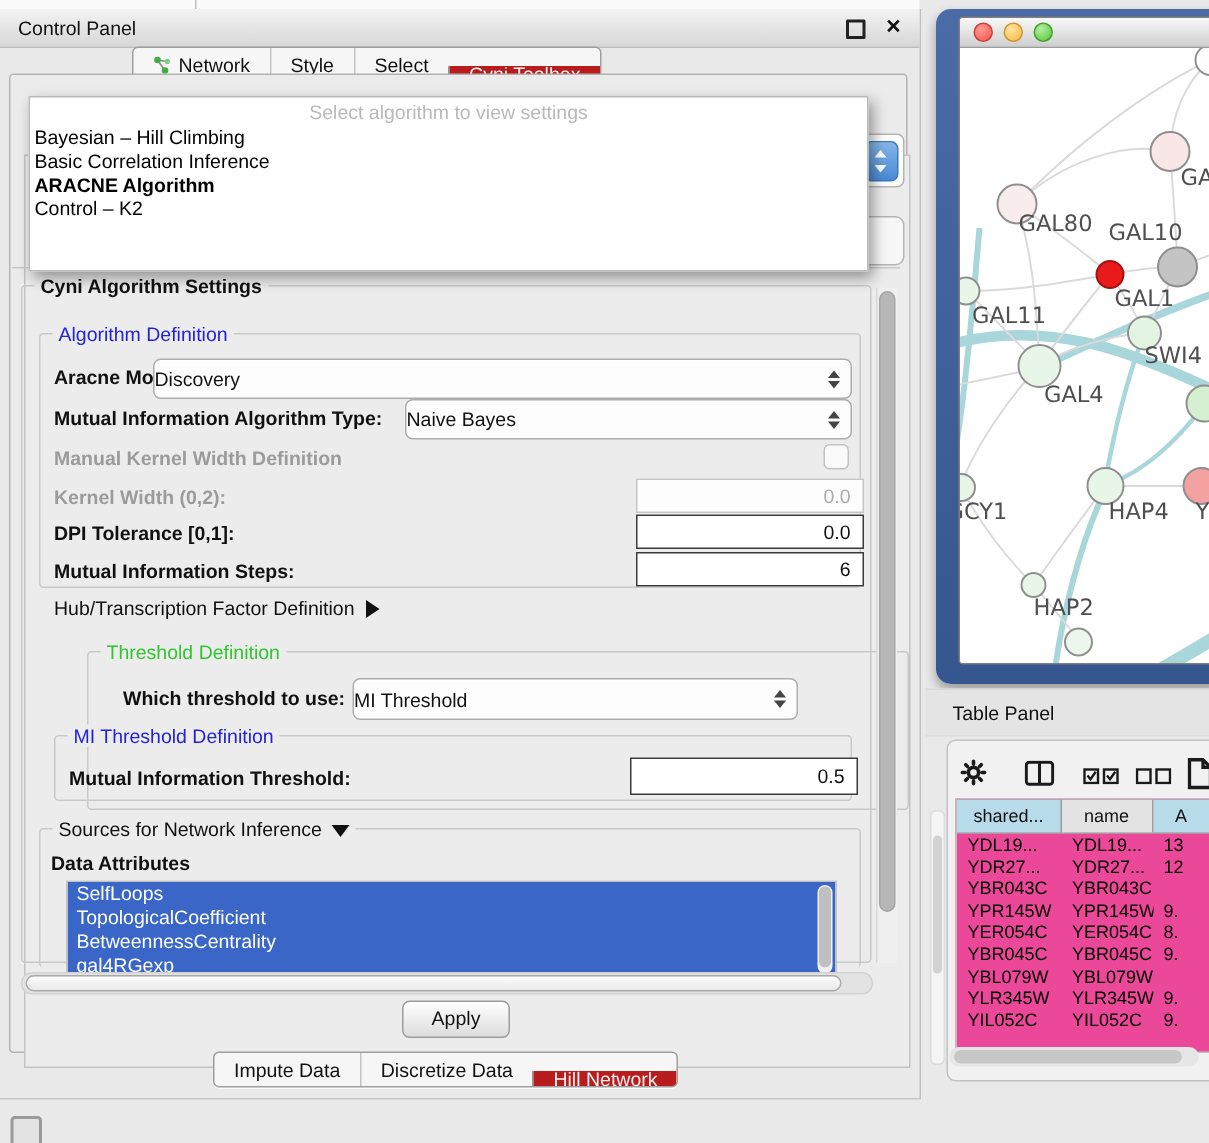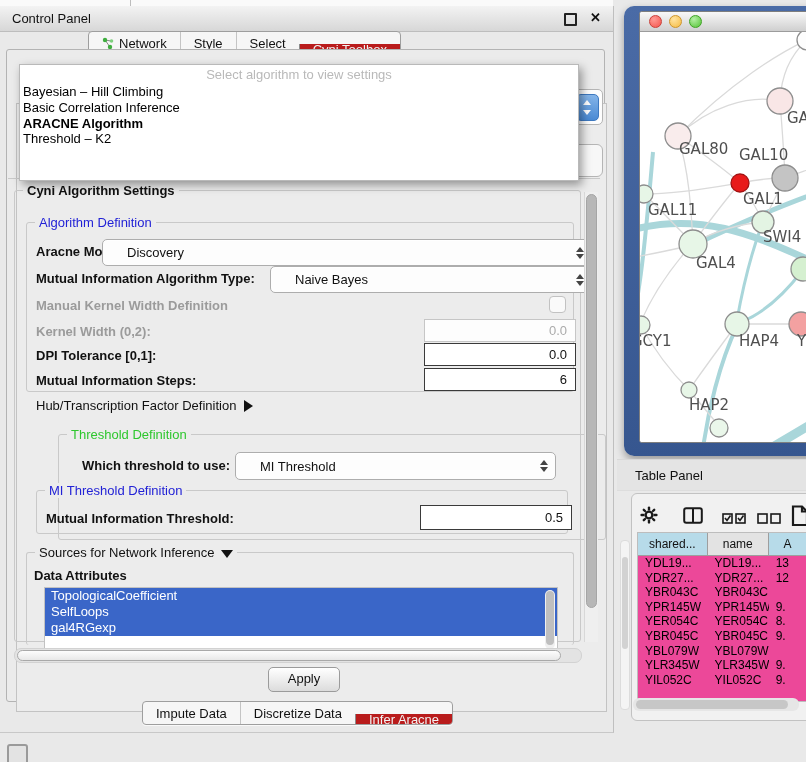--- a/index.html
+++ b/index.html
@@ -41,21 +41,21 @@
   .group{position:absolute;border:1px solid #C9C9C9;border-radius:3px;}
   .group-title{position:absolute;top:-8px;left:8px;background:#ECECEC;padding:0 4px;font-size:13px;color:#111;}
   .group-title.blue{color:#2222D6;}
   .group-title.green{color:#2EC72E;}
 
   .lbl{position:absolute;font-size:13px;color:#111;white-space:nowrap;}
   .lbl.b{font-weight:bold;}
   .lbl.dis{color:#9B9B9B;font-weight:bold;}
 
   .combo{position:absolute;background:#FDFDFD;border:1px solid #ADADAD;border-radius:5px;
-    font-size:13px;color:#111;display:flex;align-items:center;padding-left:24px;
+    font-size:13px;color:#111;display:flex;align-items:center;
     box-shadow:inset 0 1px 0 #fff;}
   .combo .spin{position:absolute;right:7px;top:50%;transform:translateY(-50%);display:flex;flex-direction:column;gap:2px;}
   .combo .spin i{display:block;width:0;height:0;border-left:4px solid transparent;border-right:4px solid transparent;}
   .combo .spin i.up{border-bottom:5px solid #444;}
   .combo .spin i.dn{border-top:5px solid #444;}
 
   .field{position:absolute;background:#FFF;border:1px solid #3A3A3A;font-size:13px;color:#111;
     display:flex;align-items:center;justify-content:flex-end;padding-right:8px;}
   .field.dis{border:1px solid #C6C6C6;color:#ABABAB;background:#FDFDFD;}
 
@@ -258,22 +258,23 @@
 </div>
 
 <div class="group" style="left:26px;top:552px;width:546px;height:92px;border-bottom:none;">
   <span class="group-title">
     <span>Sources for Network Inference</span><span class="arrow-down"></span>
   </span>
 </div>
 <span class="lbl b" style="left:34px;top:568px;">Data Attributes</span>
 <div class="listbox" style="left:44px;top:587px;width:512px;height:63px;">
   <div id="attr-items">
+      <div class="li">SelfLoops</div>
       <div class="li">TopologicalCoefficient</div>
-      <div class="li">SelfLoops</div>
+      <div class="li">BetweennessCentrality</div>
       <div class="li">gal4RGexp</div>
     </div>
   <div class="list-vscroll">
       <div class="thumb"></div>
     </div>
 </div>
 
 <div class="hscroll" style="left:14px;top:648px;width:566px;">
   <div class="thumb" style="width:542px;"></div>
 </div>
@@ -284,33 +285,33 @@
 <div class="apply-btn">Apply</div>
 
 <div id="bottom-tabbar" class="tabbar">
     <div class="tab">
       <span>Impute Data</span>
     </div>
     <div class="tab">
       <span>Discretize Data</span>
     </div>
     <div class="tab selected">
-      <span>Infer Aracne</span>
+      <span>Hill Network</span>
     </div>
   </div>
 
 <div class="bl-icon"></div>
 
 <div class="popup">
   <div class="ph">Select algorithm to view settings</div>
   <div id="popup-items">
       <div class="pi">Bayesian – Hill Climbing</div>
       <div class="pi">Basic Correlation Inference</div>
       <div class="pi sel">ARACNE Algorithm</div>
-      <div class="pi">Threshold – K2</div>
+      <div class="pi">Control – K2</div>
     </div>
 </div>
 
 <div class="net-window">
   <div class="net-inner">
     <div class="net-titlebar">
       <span class="tl red"></span>
       <span class="tl yellow"></span>
       <span class="tl green"></span>
     </div>

